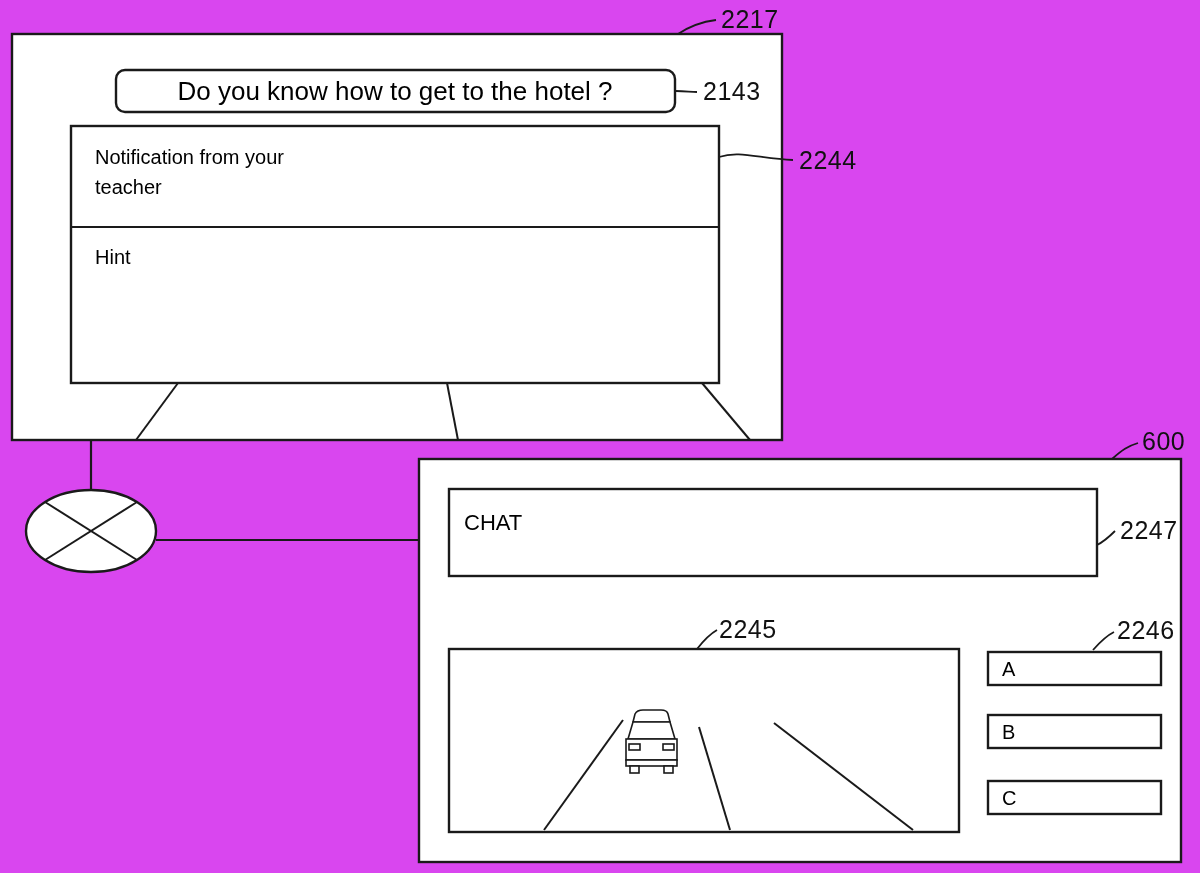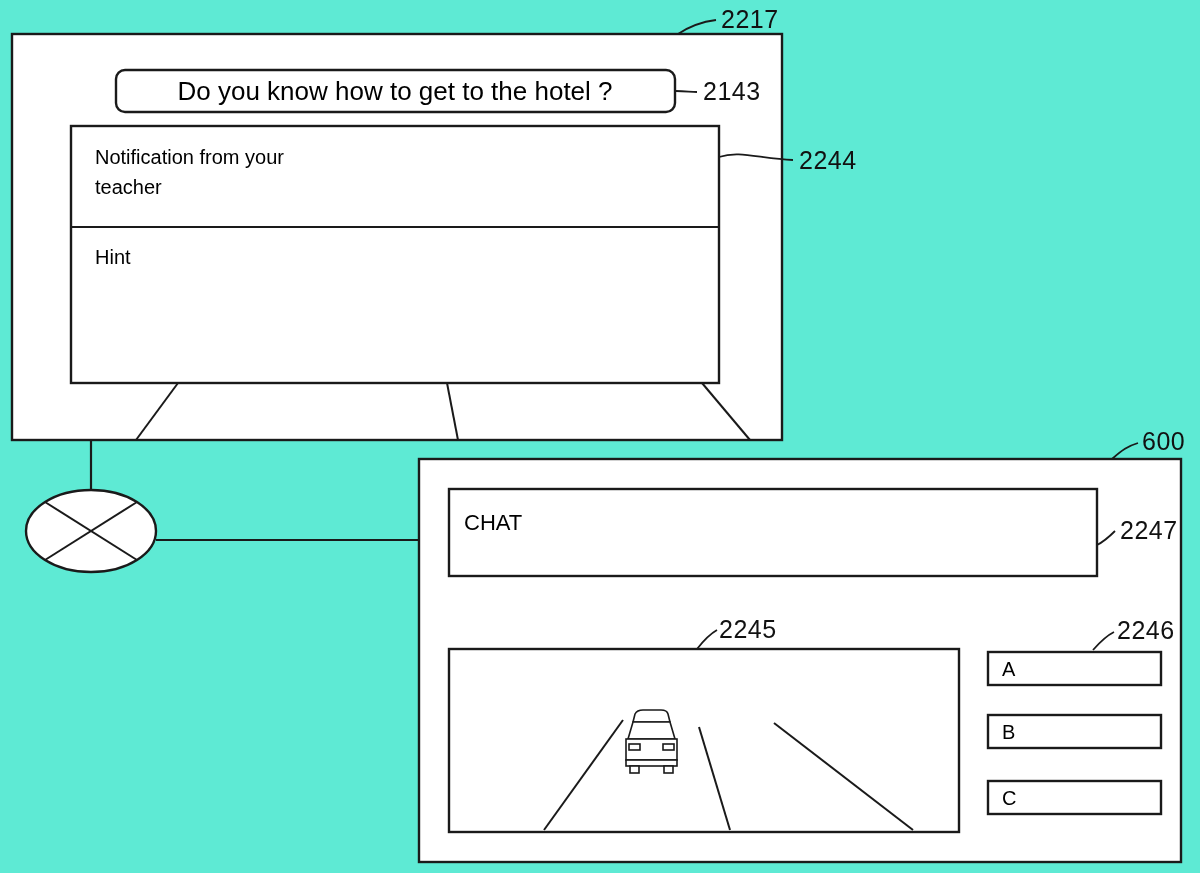--- a/index.html
+++ b/index.html
@@ -9,21 +9,21 @@
     background: #ffffff;
   }
   body {
     font-family: "Liberation Sans", sans-serif;
     color: #000000;
   }
   #figure {
     position: relative;
     width: 1200px;
     height: 873px;
-    background: #5eead4;
+    background: #d946ef;
     overflow: hidden;
   }
   #figure svg {
     position: absolute;
     top: 0;
     left: 0;
     width: 1200px;
     height: 873px;
   }
   .ref-num {

